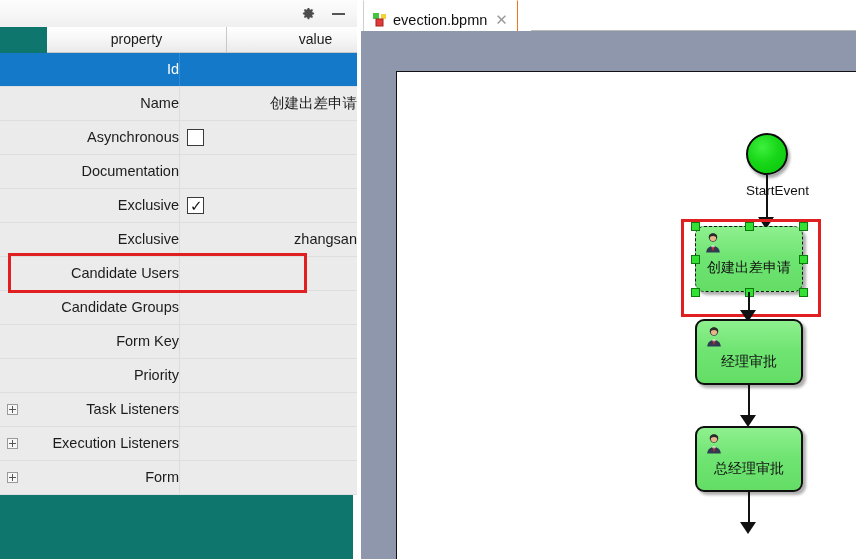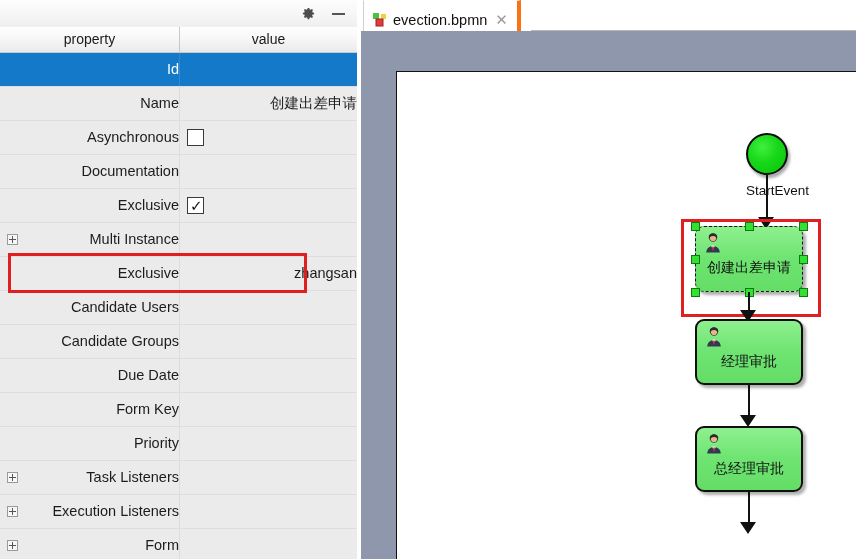--- a/index.html
+++ b/index.html
@@ -28,20 +28,21 @@
   }
   #gear-btn{right:38px;}
   #min-btn{right:8px;}
   .gear-svg{display:block;}
   .min-dash{width:13px;height:2px;background:#555;display:block;}
 
   
   #props-table{
     position:absolute;left:0;top:27px;width:306px;height:532px;
     background:#0f766e;
+    padding-left:47px;
   }
   .thead{
     position:relative;height:26px;width:357px;
     background:linear-gradient(to bottom,#ffffff 0%,#f7f7f7 45%,#eaeaea 100%);
     border-bottom:1px solid #c8c8c8;
     box-sizing:border-box;
   }
   .thead .th{
     position:absolute;top:0;height:25px;line-height:25px;
     text-align:center;font-size:14px;color:#1a1a1a;
@@ -112,21 +113,21 @@
     position:absolute;left:361px;top:0;width:495px;height:559px;
     background:#ffffff;overflow:hidden;
   }
   #tabbar{
     position:absolute;left:0;top:0;width:495px;height:31px;
     background:#ffffff;border-bottom:1px solid #b8b8b8;
   }
   #tab{
     position:absolute;left:2px;top:0;height:31px;
     background:#ffffff;
-    border-left:1px solid #cfcfcf;border-right:4px solid #f97316;
+    border-left:1px solid #cfcfcf;border-right:1px solid #f97316;
     border-top:1px solid #ffffff;
     box-sizing:border-box;
     display:flex;align-items:center;padding:8px 9px 0 8px;
     cursor:pointer;
   }
   #tab-icon{width:16px;height:16px;position:relative;margin-right:5px;flex:none;}
   #tab-label{font-size:14.5px;color:#111;white-space:nowrap;}
   #tab-close{
     margin-left:8px;font-size:15px;color:#9a9a9a;line-height:14px;cursor:pointer;
   }
@@ -242,38 +243,29 @@
             <div class="cell-val"></div>
           </div>
           <div class="prow">
             <div class="cell-prop">Exclusive</div>
             <span class="chk">
               <span class="tick">✓</span>
             </span>
             <div class="cell-val"></div>
           </div>
           <div class="prow">
-            <span class="expander"></span>
-            <div class="cell-prop">Multi Instance</div>
-            <div class="cell-val"></div>
-          </div>
-          <div class="prow">
             <div class="cell-prop">Exclusive</div>
             <div class="cell-val">zhangsan</div>
           </div>
           <div class="prow">
             <div class="cell-prop">Candidate Users</div>
             <div class="cell-val"></div>
           </div>
           <div class="prow">
             <div class="cell-prop">Candidate Groups</div>
-            <div class="cell-val"></div>
-          </div>
-          <div class="prow">
-            <div class="cell-prop">Due Date</div>
             <div class="cell-val"></div>
           </div>
           <div class="prow">
             <div class="cell-prop">Form Key</div>
             <div class="cell-val"></div>
           </div>
           <div class="prow">
             <div class="cell-prop">Priority</div>
             <div class="cell-val"></div>
           </div>

